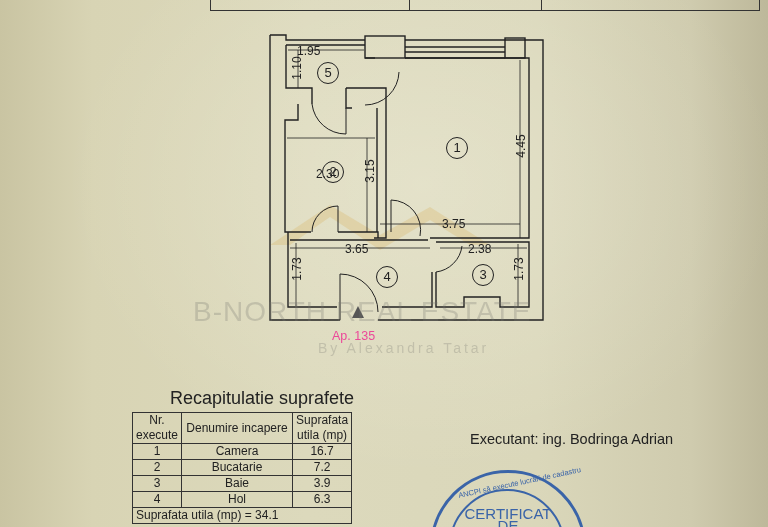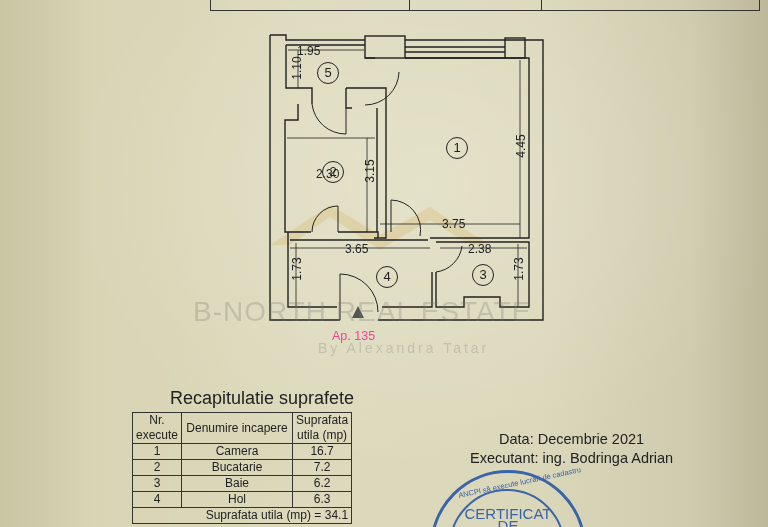--- a/index.html
+++ b/index.html
@@ -20,21 +20,21 @@
   .aplabel{position:absolute;left:332px;top:329px;font-size:12.5px;color:#ec4899;}
   .watermark{position:absolute;left:193px;top:284px;font-size:28px;letter-spacing:1px;color:rgba(120,120,110,0.28);margin-top:12px;}
   .watermark2{position:absolute;left:318px;top:340px;font-size:14px;letter-spacing:3px;color:rgba(120,120,110,0.28);}
   .logo{position:absolute;left:260px;top:195px;width:240px;height:60px;}
   .tbl-title{position:absolute;left:170px;top:388px;font-size:18px;color:#222;}
   table.recap{position:absolute;left:132px;top:412px;border-collapse:collapse;font-size:12px;color:#222;}
   table.recap td,table.recap th{border:1px solid #333;padding:0 3px;font-weight:normal;line-height:15px;}
   table.recap th{vertical-align:middle;text-align:center;}
   table.recap td.c{text-align:center;}
   table.recap td.r{text-align:center;}
-  table.recap td.total{text-align:right;}
+  table.recap td.total{text-align:left;}
   .meta{position:absolute;left:470px;top:430px;font-size:14.5px;color:#222;text-align:center;line-height:19px;}
   .stamp{position:absolute;left:430px;top:470px;width:150px;height:150px;border:3px solid #3a64a8;border-radius:50%;}
   .stamp .inner{position:absolute;left:16px;top:16px;width:112px;height:112px;border:2px solid #3a64a8;border-radius:50%;}
   .stamp .t{position:absolute;width:100%;text-align:center;color:#3a64a8;font-size:15px;}
   .stamp .arc{position:absolute;left:24px;top:5px;font-size:7.5px;color:#3a64a8;transform:rotate(-12deg);}
 </style>
 </head>
 <body>
 
 <div class="shade"></div>
@@ -141,35 +141,34 @@
     <td class="r">16.7</td>
   </tr>
   <tr>
     <td class="c">2</td>
     <td class="c">Bucatarie</td>
     <td class="r">7.2</td>
   </tr>
   <tr>
     <td class="c">3</td>
     <td class="c">Baie</td>
-    <td class="r">6.2</td>
+    <td class="r">3.9</td>
   </tr>
   <tr>
     <td class="c">4</td>
     <td class="c">Hol</td>
     <td class="r">6.3</td>
   </tr>
   <tr>
     <td class="total" colspan="3">Suprafata utila (mp) = 34.1</td>
   </tr>
 </tbody>
   </table>
 
 <div class="meta">
-  <div>Data: Decembrie 2021</div>
   <div>Executant: ing. Bodringa  Adrian</div>
 </div>
 
 <div class="stamp">
   <div class="inner"></div>
   <span class="arc">ANCPI să execute lucrări de cadastru</span>
   <span class="t" style="top:32px;">CERTIFICAT</span>
   <span class="t" style="top:44px;">DE</span>
 </div>
 

